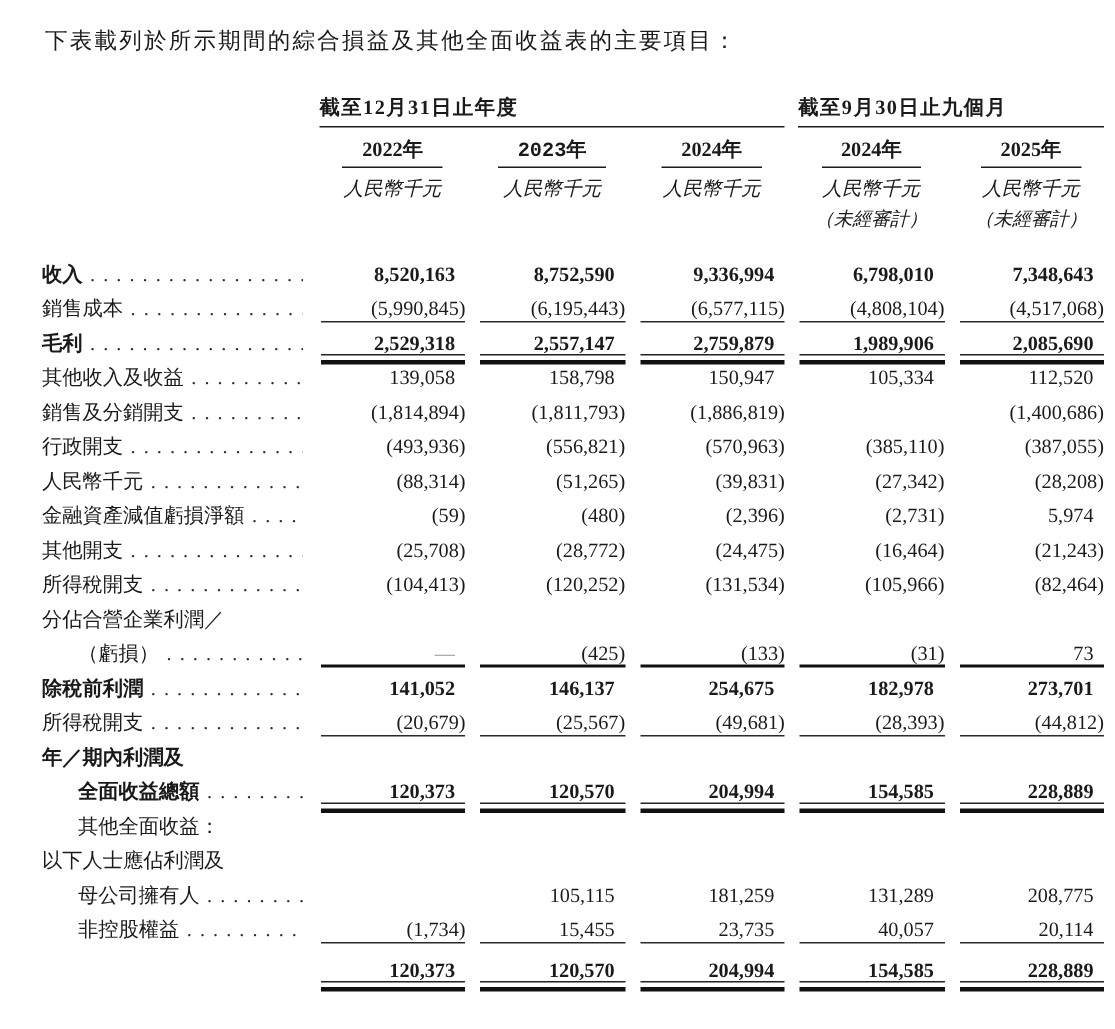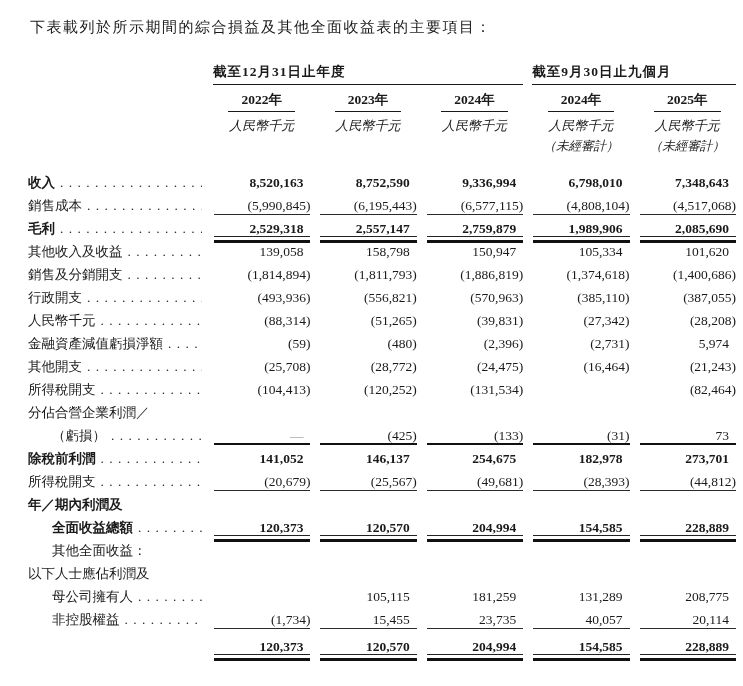--- a/index.html
+++ b/index.html
@@ -46,21 +46,21 @@
 <div class="title">下表載列於所示期間的綜合損益及其他全面收益表的主要項目：</div>
 
 <div class="tbl">
   <div>
       <div class="grid h-groups">
         <div class="hgroup" style="grid-column: 2 / span 3;">截至12月31日止年度</div>
         <div class="hgroup" style="grid-column: 5 / span 2;">截至9月30日止九個月</div>
       </div>
       <div class="grid h-years">
         <div class="hyear" style="grid-column: 2;"><span class="yr">2022年</span></div>
-        <div class="hyear" style="grid-column: 3;"><span class="yr">2023年</span></div>
+        <div class="hyear" style="grid-column: 3; font-family: Liberation Mono, monospace;"><span class="yr">2023年</span></div>
         <div class="hyear" style="grid-column: 4;"><span class="yr">2024年</span></div>
         <div class="hyear" style="grid-column: 5;"><span class="yr">2024年</span></div>
         <div class="hyear" style="grid-column: 6;"><span class="yr">2025年</span></div>
       </div>
       <div class="grid h-units">
         <div class="hunit" style="grid-column: 2;">人民幣千元</div>
         <div class="hunit" style="grid-column: 3;">人民幣千元</div>
         <div class="hunit" style="grid-column: 4;">人民幣千元</div>
         <div class="hunit" style="grid-column: 5;">人民幣千元</div>
         <div class="hunit" style="grid-column: 6;">人民幣千元</div>
@@ -106,31 +106,30 @@
       </div>
       <div class="grid trow">
         <div class="lcell">
           <span class="lbl">其他收入及收益</span>
           <span class="dots">. . . . . . . . . . . . . . . . . . . . . . . . . . . . . . . . . . . . . . . . . . . . . . . . . . . . . . . . . . . . </span>
         </div>
         <div class="vcell pos" style="grid-column: 2;">139,058</div>
         <div class="vcell pos" style="grid-column: 3;">158,798</div>
         <div class="vcell pos" style="grid-column: 4;">150,947</div>
         <div class="vcell pos" style="grid-column: 5;">105,334</div>
-        <div class="vcell pos" style="grid-column: 6;">101,620</div>
+        <div class="vcell pos" style="grid-column: 6;">112,520</div>
       </div>
       <div class="grid trow">
         <div class="lcell">
           <span class="lbl">銷售及分銷開支</span>
           <span class="dots">. . . . . . . . . . . . . . . . . . . . . . . . . . . . . . . . . . . . . . . . . . . . . . . . . . . . . . . . . . . . </span>
         </div>
         <div class="vcell" style="grid-column: 2;">(1,814,894)</div>
         <div class="vcell" style="grid-column: 3;">(1,811,793)</div>
         <div class="vcell" style="grid-column: 4;">(1,886,819)</div>
-        <div class="vcell" style="grid-column: 5;">(1,374,618)</div>
         <div class="vcell" style="grid-column: 6;">(1,400,686)</div>
       </div>
       <div class="grid trow">
         <div class="lcell">
           <span class="lbl">行政開支</span>
           <span class="dots">. . . . . . . . . . . . . . . . . . . . . . . . . . . . . . . . . . . . . . . . . . . . . . . . . . . . . . . . . . . . </span>
         </div>
         <div class="vcell" style="grid-column: 2;">(493,936)</div>
         <div class="vcell" style="grid-column: 3;">(556,821)</div>
         <div class="vcell" style="grid-column: 4;">(570,963)</div>
@@ -171,20 +170,21 @@
         <div class="vcell" style="grid-column: 6;">(21,243)</div>
       </div>
       <div class="grid trow">
         <div class="lcell">
           <span class="lbl">所得稅開支</span>
           <span class="dots">. . . . . . . . . . . . . . . . . . . . . . . . . . . . . . . . . . . . . . . . . . . . . . . . . . . . . . . . . . . . </span>
         </div>
         <div class="vcell" style="grid-column: 2;">(104,413)</div>
         <div class="vcell" style="grid-column: 3;">(120,252)</div>
         <div class="vcell" style="grid-column: 4;">(131,534)</div>
+        <div class="vcell" style="grid-column: 5;">(105,966)</div>
         <div class="vcell" style="grid-column: 6;">(82,464)</div>
       </div>
       <div class="grid trow">
         <div class="lcell">
           <span class="lbl">分佔合營企業利潤／</span>
         </div>
       </div>
       <div class="grid trow">
         <div class="lcell" style="padding-left: 24px;">
           <span class="lbl">（虧損）</span>

